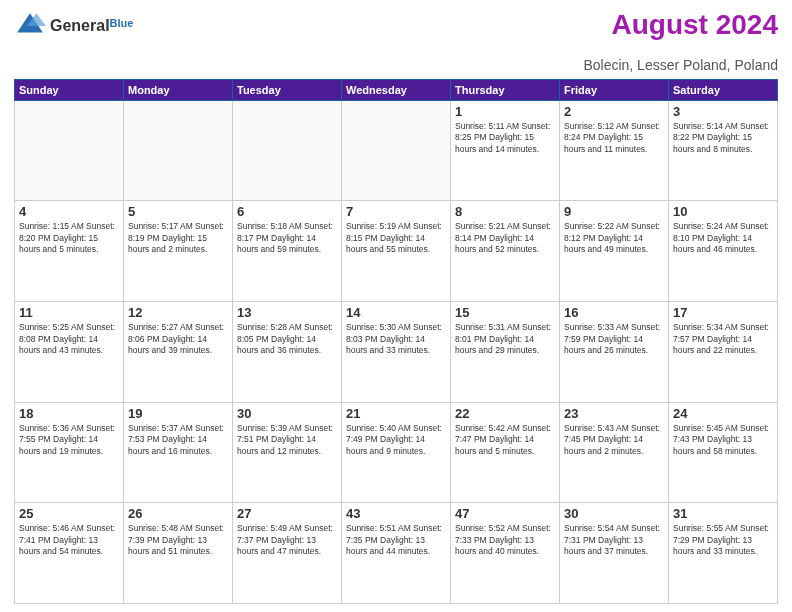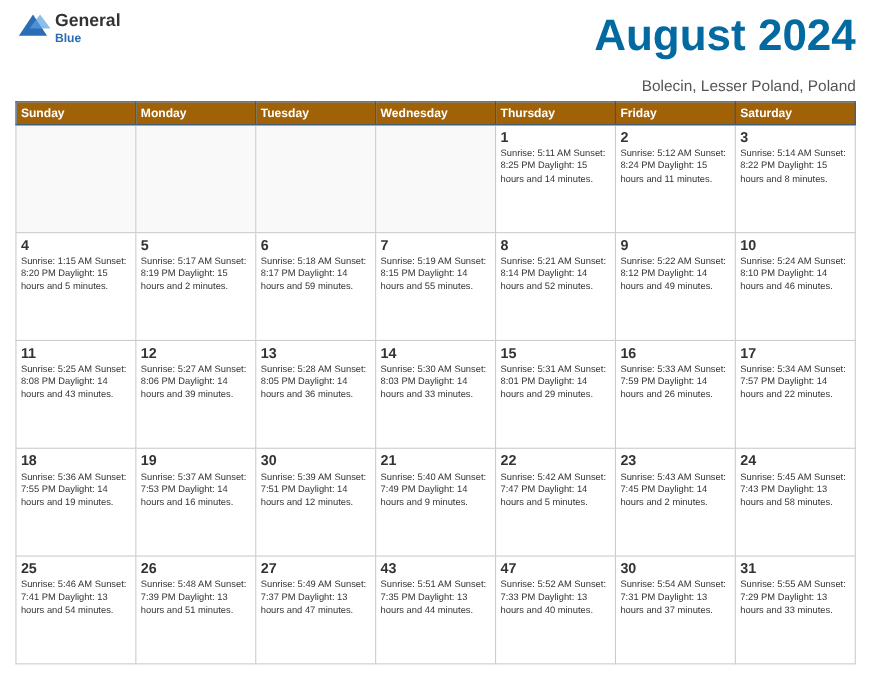--- a/index.html
+++ b/index.html
@@ -23,60 +23,60 @@
       align-items: flex-start;
       margin-bottom: 6px;
     }
     .logo {
       display: flex;
       align-items: center;
       gap: 4px;
     }
     .logo-text {
       display: flex;
-      flex-direction: column;
+      flex-direction: row;
       line-height: 1.1;
     }
     .logo-general {
       font-size: 16px;
       font-weight: bold;
       color: #333;
     }
     .logo-blue {
       font-size: 11px;
       font-weight: bold;
       color: #2a6db5;
     }
     .logo-icon {
       width: 32px;
       height: 32px;
     }
     .title-block {
       text-align: right;
     }
     .title-month {
-      font-size: 40px;
-      font-weight: bold;
-      color: #0369a1;
+      font-size: 28px;
+      font-weight: bold;
+      color: #a21caf;
       line-height: 1.1;
     }
     .title-location {
       font-size: 14px;
       color: #555;
       margin-top: 16px;
     }
     .calendar {
       flex: 1;
       border: 1px solid #ccc;
       border-collapse: collapse;
       width: 100%;
       table-layout: fixed;
     }
     .calendar th {
-      background: #a16207;
+      background: #4c1d95;
       color: #fff;
       font-size: 11px;
       font-weight: bold;
       padding: 4px 4px;
       border: 1px solid #1a5da5;
       text-align: left;
     }
     .calendar td {
       border: 1px solid #ccc;
       vertical-align: top;

